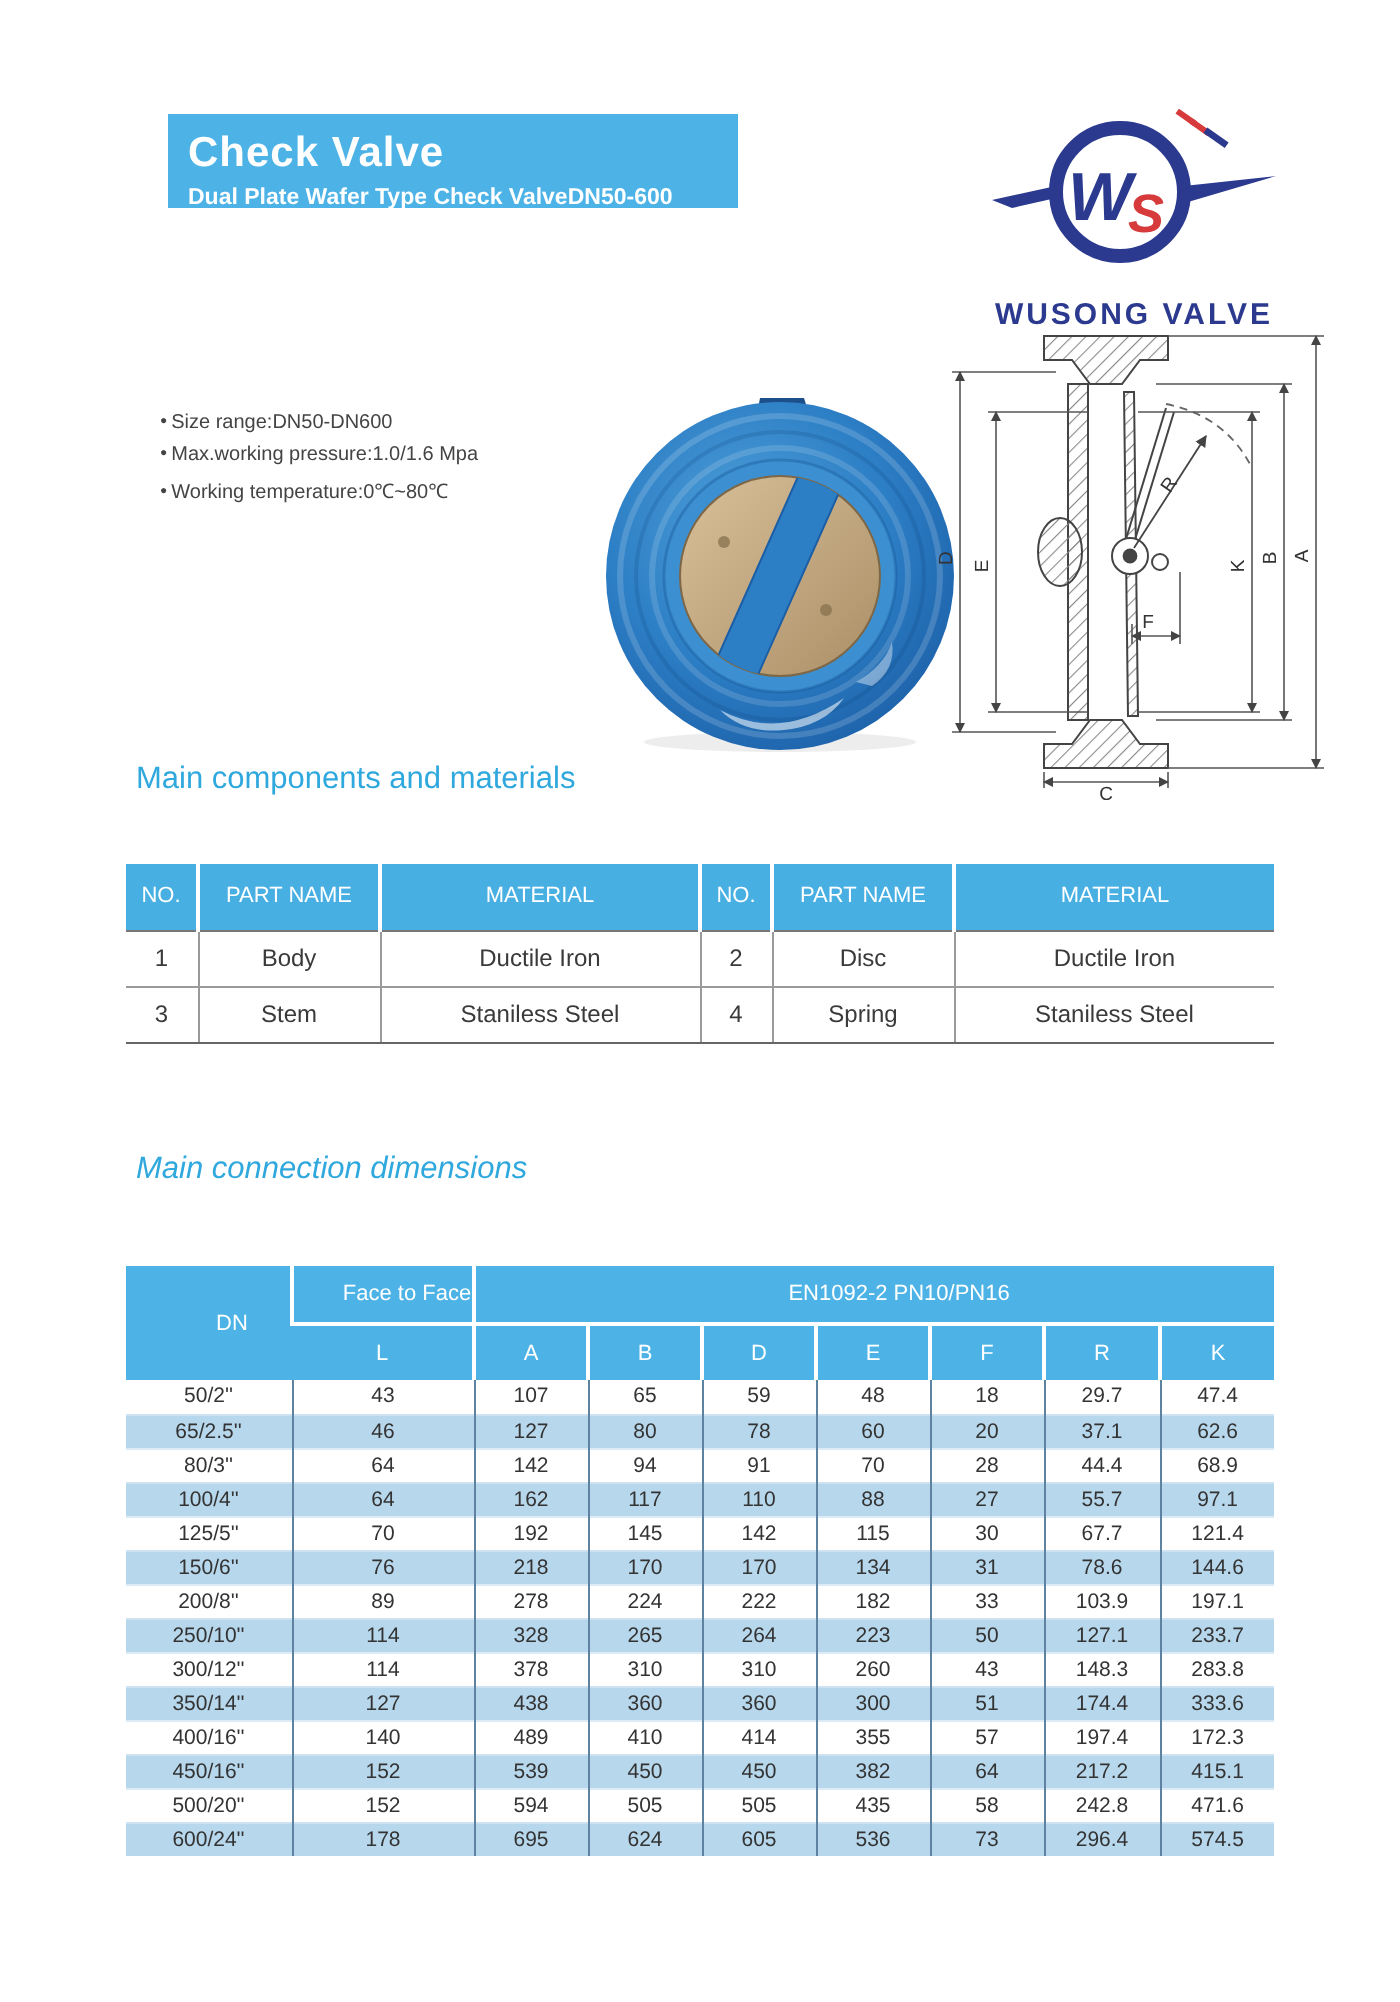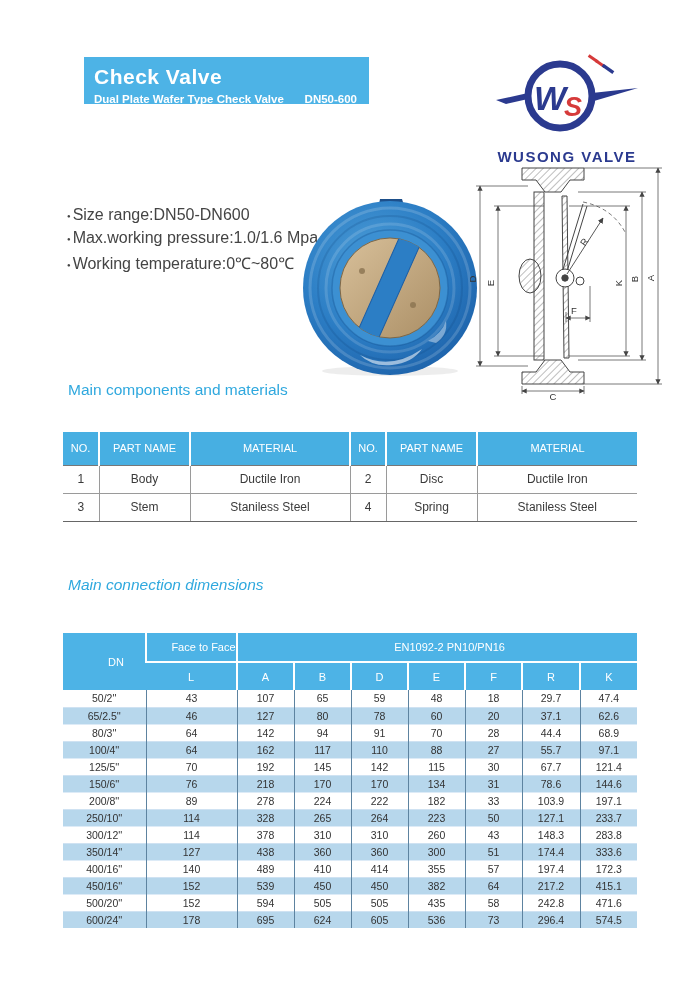--- a/index.html
+++ b/index.html
@@ -8,33 +8,33 @@
   }
   *{margin:0;padding:0;box-sizing:border-box;}
   html,body{background:#ffffff;}
   body{font-family:"Liberation Sans",sans-serif;color:var(--ink);}
   .page{position:relative;width:700px;height:1001px;background:#fff;overflow:hidden;}
 
   
   .band{position:absolute;left:63px;top:57px;width:285px;height:47px;background:var(--band);
         color:#fff;padding:8px 10px 0 10px;margin-left:21px;}
   .band h1{font-size:21px;font-weight:bold;letter-spacing:.5px;line-height:1.15;}
-  .band .sub{display:flex;justify-content:space-between;font-size:11.5px;font-weight:bold;
+  .band .sub{display:flex;font-size:11.5px;font-weight:bold;
              margin-top:4px;padding-right:2px;}
 
   
   .logo{position:absolute;left:492px;top:50px;width:150px;text-align:center;}
   .logo .brand{color:var(--navy);font-weight:bold;font-size:15px;letter-spacing:1.5px;margin-top:2px;}
 
   
   .heading{position:absolute;left:68px;color:var(--accent);font-size:15.5px;font-weight:500;}
   .h-tech{top:176px;} .h-comp{top:381px;} .h-dim{top:576px;font-style:italic;}
 
   
-  .bullets{position:absolute;left:67px;top:206px;list-style:none;font-size:16px;color:#444;}
+  .bullets{position:absolute;left:80px;top:206px;list-style:none;font-size:10px;color:#444;}
   .bullets li{margin-bottom:5px;}
   .bullets li::before{content:"●";font-size:6px;vertical-align:2px;margin-right:2px;}
 
   
   .photo{position:absolute;left:300px;top:195px;}
   .drawing{position:absolute;left:466px;top:160px;}
 
   
   table{border-collapse:collapse;table-layout:fixed;}
   .comp-table{position:absolute;left:63px;top:432px;width:574px;font-size:12px;text-align:center;}

